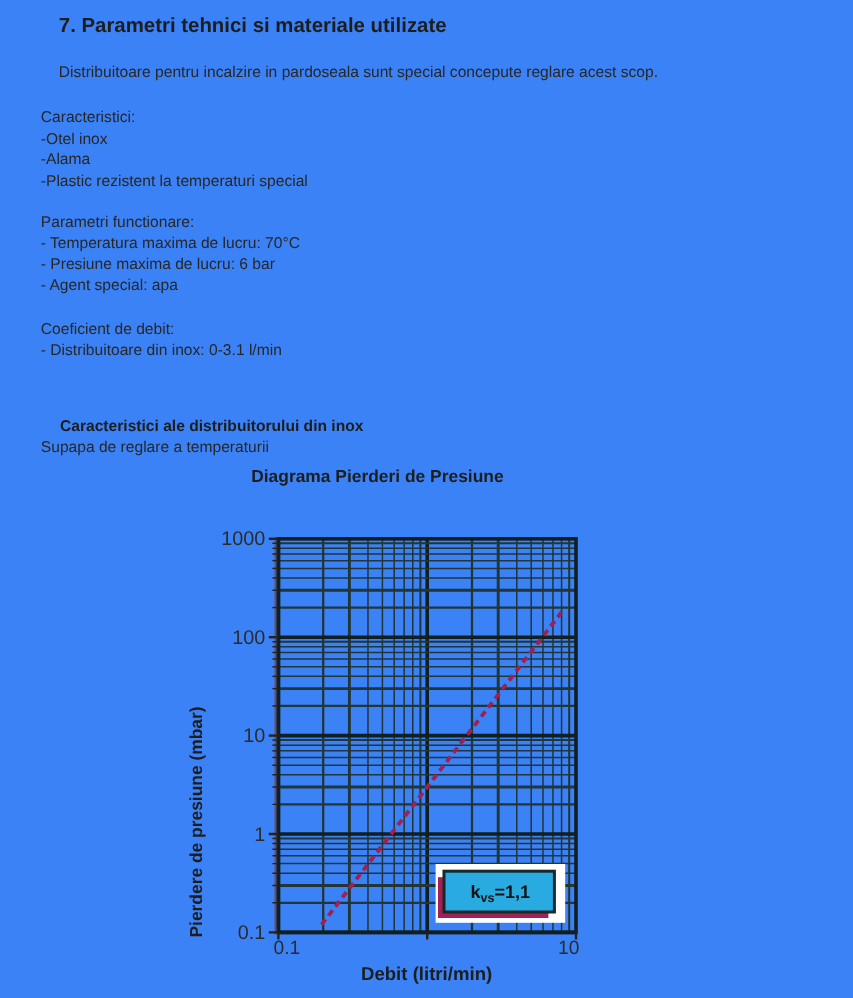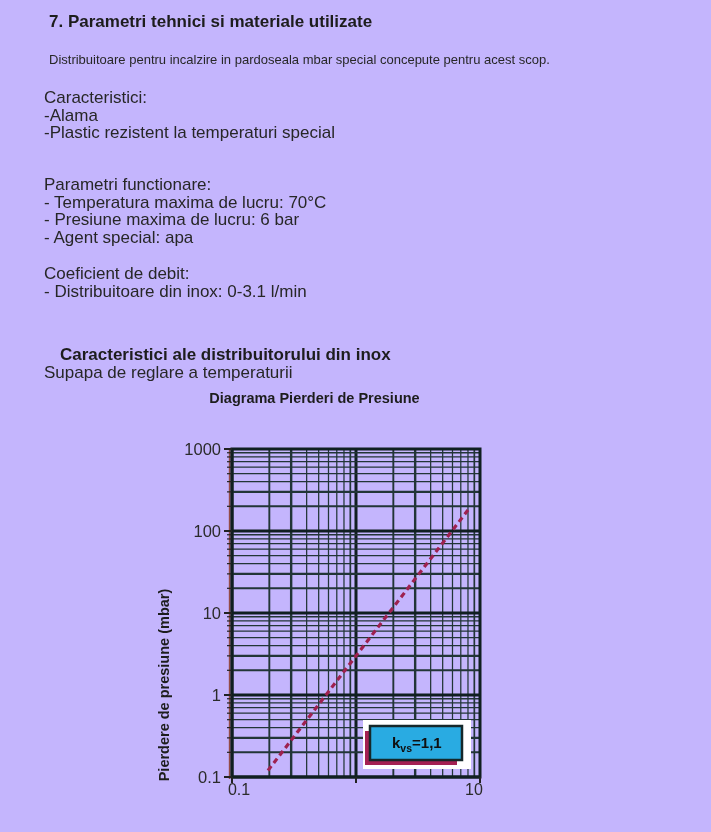--- a/index.html
+++ b/index.html
@@ -1,27 +1,27 @@
 <!DOCTYPE html>
 <html><head>
 <meta charset="utf-8">
 <style>
   html,body{margin:0;padding:0;background:#ffffff;}
   .page{
-    position:relative;width:711px;height:832px;background:#c4b5fd;
+    position:relative;width:711px;height:832px;background:#3b82f6;
     font-family:"Liberation Sans",sans-serif;color:#272727;overflow:hidden;
   }
   .h1{
     position:absolute;left:49px;top:11px;font-size:17px;font-weight:bold;
     color:#1d1d1d;line-height:22px;white-space:nowrap;
   }
   .para{
     position:absolute;left:49px;font-size:13px;line-height:17.5px;white-space:nowrap;
   }
-  .block{position:absolute;left:44px;font-size:17px;line-height:17.5px;}
+  .block{position:absolute;left:34px;font-size:13px;line-height:17.5px;}
   .block div{white-space:nowrap;}
   .bold{font-weight:bold;color:#1d1d1d;margin-left:16px;}
   .chart-title{
     position:absolute;left:0;top:390px;width:629px;text-align:center;
     font-size:14.5px;font-weight:bold;color:#1d1d1d;
   }
   .x-title{
     position:absolute;left:0;top:804px;width:711px;text-align:center;
     font-size:15.5px;font-weight:bold;color:#1d1d1d;
   }
@@ -32,24 +32,25 @@
   }
   #chart-svg{position:absolute;left:0;top:0;width:711px;height:832px;}
 </style>
 </head>
 <body>
 
 <div class="page">
 
   <div class="h1">7. Parametri tehnici si materiale utilizate</div>
 
-  <div class="para" style="top:51px">Distribuitoare pentru incalzire in pardoseala mbar special concepute pentru acest scop.</div>
+  <div class="para" style="top:51px">Distribuitoare pentru incalzire in pardoseala sunt special concepute reglare acest scop.</div>
 
   <div class="block" style="top:89px">
     <div>Caracteristici:</div>
+    <div>-Otel inox</div>
     <div>-Alama</div>
     <div>-Plastic rezistent la temperaturi special</div>
   </div>
 
   <div class="block" style="top:176px">
     <div>Parametri functionare:</div>
     <div>- Temperatura maxima de lucru: 70°C</div>
     <div>- Presiune maxima de lucru: 6 bar</div>
     <div>- Agent special: apa</div>
   </div>
@@ -178,14 +179,15 @@
       </g>
       <polyline points="267.9642918089522,770.5071378240948 467.983158387001,510.0676545815289" fill="none" stroke="#9e2150" stroke-width="3.2" stroke-dasharray="5.5 4"></polyline>
       <g>
         <rect x="363" y="720" width="108" height="49" fill="#ffffff"></rect>
         <rect x="365" y="731" width="92" height="34" fill="#a42053"></rect>
         <rect x="370" y="726" width="92" height="34" fill="#29abe2" stroke="#15282a" stroke-width="2.5"></rect>
         <text x="392" y="748" font-size="15" font-weight="bold" fill="#101010"><tspan>k</tspan><tspan font-size="10.5" dy="3.5">vs</tspan><tspan font-size="15" dy="-3.5">=1,1</tspan></text>
       </g>
     </svg>
 
+  <div class="x-title">Debit (litri/min)</div>
 
 </div>
 
 </body></html>

